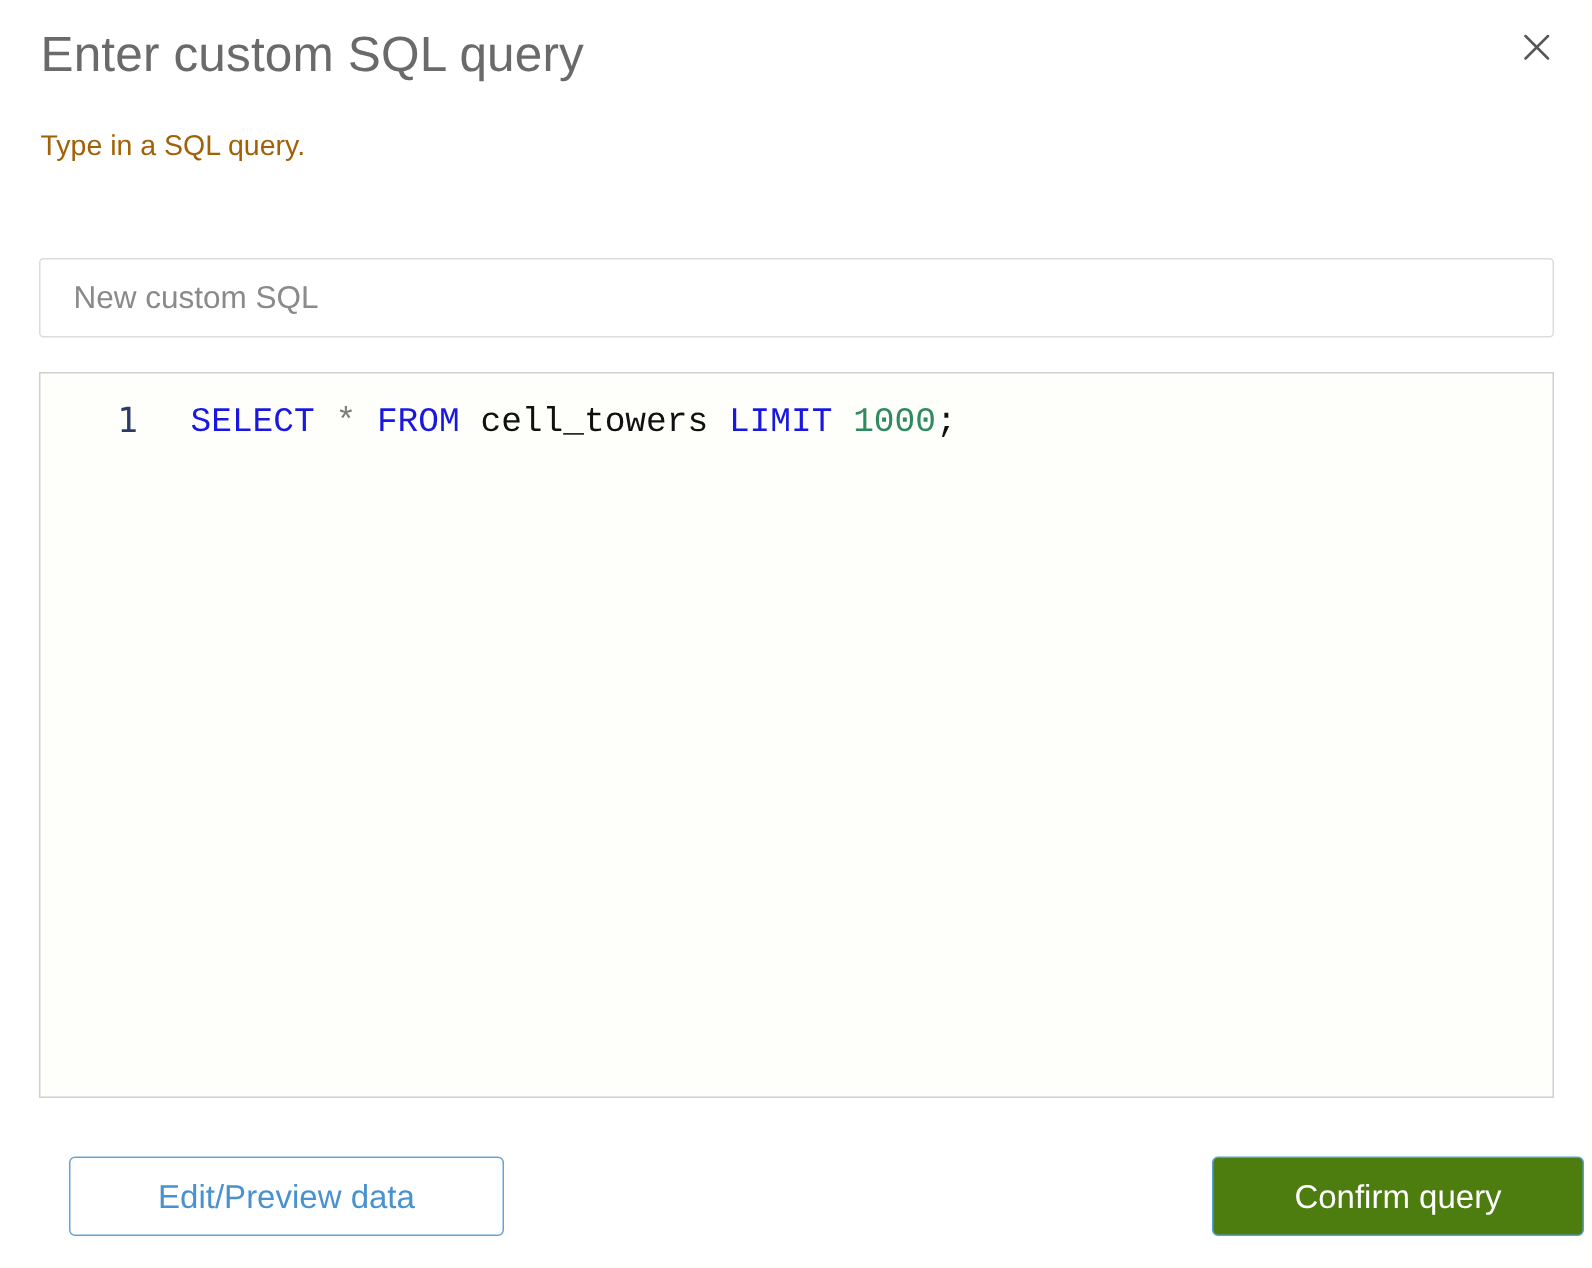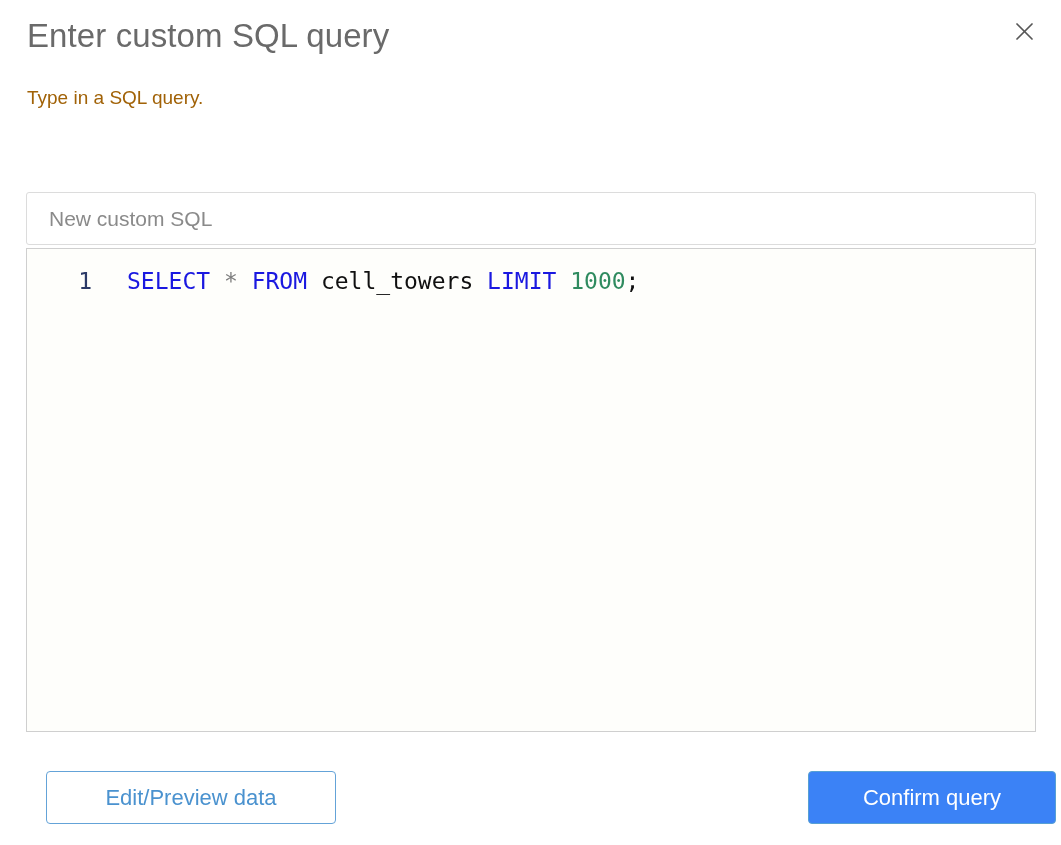--- a/index.html
+++ b/index.html
@@ -72,21 +72,20 @@
     height: 53px;
     box-sizing: border-box;
     border: 1px solid #dcdcdc;
     border-radius: 3px;
     background: #ffffff;
     font-family: "Liberation Sans", sans-serif;
     font-size: 21px;
     color: #6b6b6b;
     padding: 0 0 0 22px;
     outline: none;
-    margin-top: 20px;
   }
   .name-input::placeholder { color: #8a8a8a; opacity: 1; }
 
   
   .sql-editor {
     position: absolute;
     left: 26px;
     top: 248px;
     width: 1010px;
     height: 484px;
@@ -112,20 +111,21 @@
     box-sizing: border-box;
     color: #2b3a67;
     font-family: "DejaVu Sans Mono", "Liberation Mono", monospace;
     font-size: 23px;
     user-select: none;
   }
   .code-line {
     flex: 1 1 auto;
     padding-left: 26px;
     box-sizing: border-box;
+    font-family: Liberation Mono, monospace;
   }
   .tok-keyword  { color: #1a18e0; }
   .tok-operator { color: #7d7d7d; }
   .tok-ident    { color: #101010; }
   .tok-number   { color: #2f8b5f; }
   .tok-punct    { color: #101010; }
   .tok-plain    { color: #101010; }
 
   
   .btn {
@@ -148,21 +148,21 @@
     height: 53px;
     background: #ffffff;
     border: 1px solid #64a3d8;
     color: #4a92cf;
   }
   .btn-primary {
     left: 788px;
     top: 771px;
     width: 248px;
     height: 53px;
-    background: #3b82f6;
+    background: #4d7c0f;
     border: 1px solid #57a0d3;
     color: #ffffff;
   }
 </style>
 </head>
 <body>
 
 <div class="dialog">
 
   <div class="dialog-title">Enter custom SQL query</div>

